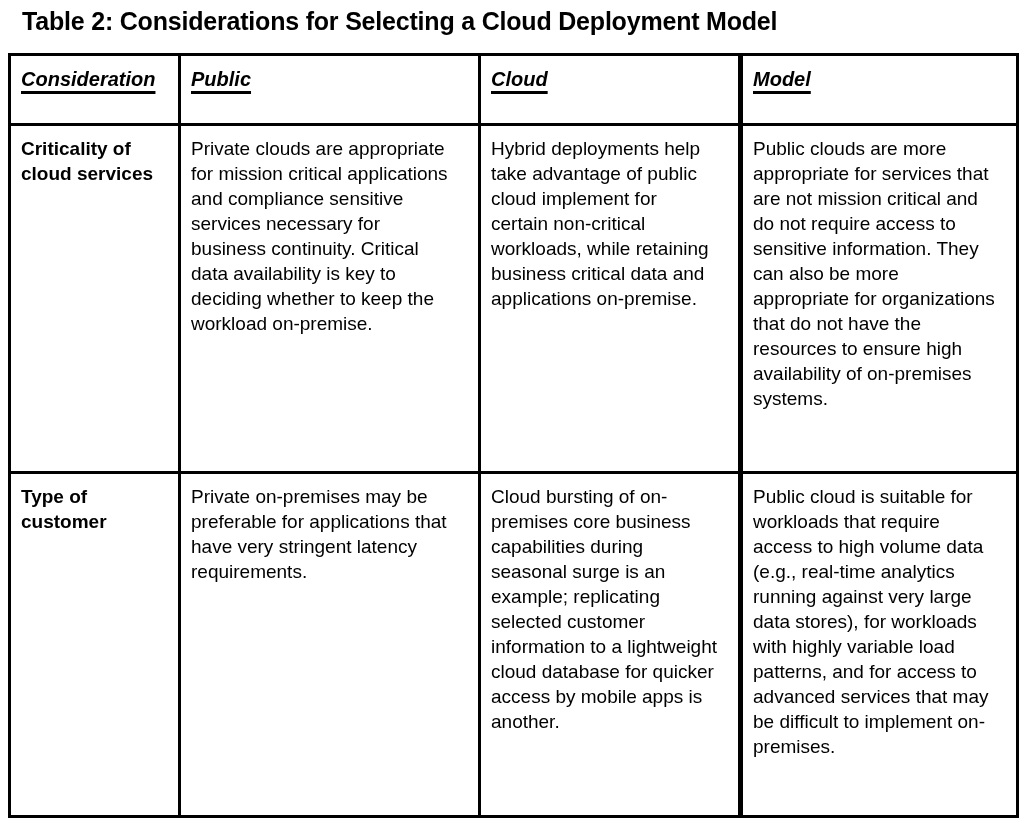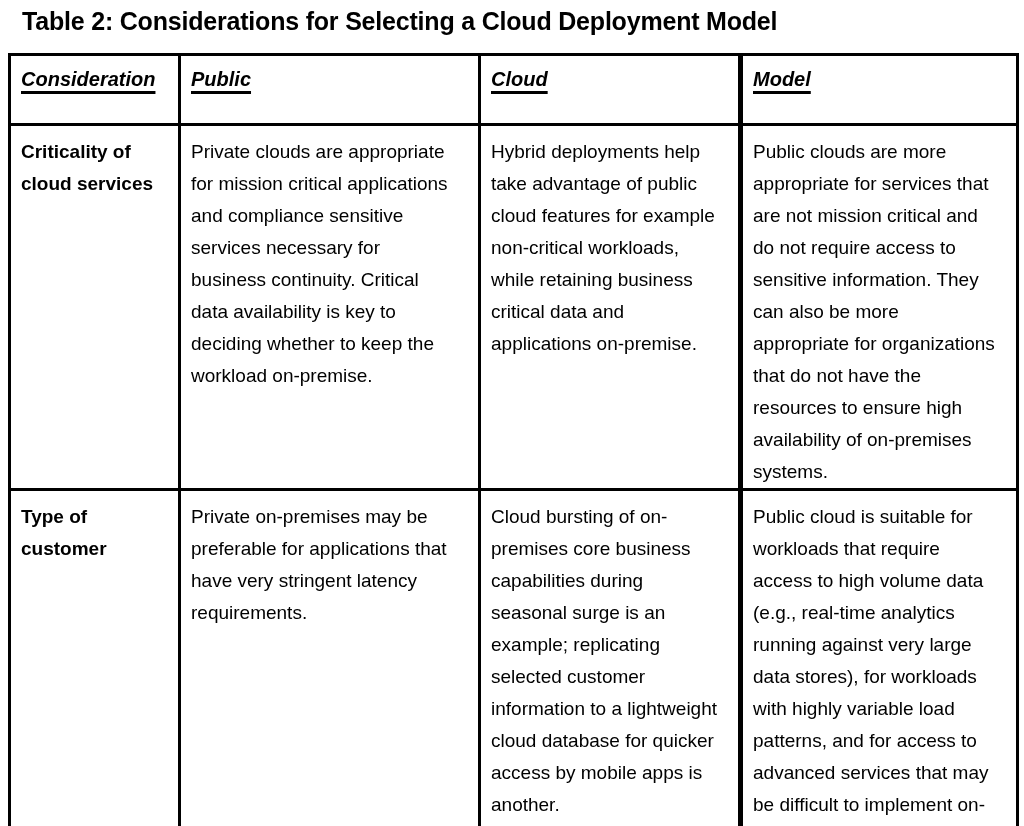--- a/index.html
+++ b/index.html
@@ -56,21 +56,21 @@
     white-space: nowrap;
     font-style: italic;
   }
   table.grid th .u {
     text-decoration: underline;
     text-decoration-thickness: 2.5px;
     text-underline-offset: 5px;
   }
   table.grid td {
     font-size: 19px;
-    line-height: 32px;
+    line-height: 25px;
     padding: 10px 20px 0 10px;
   }
   table.grid td.rowhead {
     font-weight: bold;
     padding-right: 24px;
   }
 </style>
 </head>
 <body>
 
@@ -98,21 +98,21 @@
         </th>
         <th class="col-public">
           <span class="u">Model</span>
         </th>
       </tr>
     </thead>
     <tbody>
       <tr class="body-row-0">
         <td class="rowhead">Criticality of cloud services</td>
         <td>Private clouds are appropriate for mission critical applications and compliance sensitive services necessary for business continuity. Critical data availability is key to deciding whether to keep the workload on-premise.</td>
-        <td>Hybrid deployments help take advantage of public cloud features for example non-critical workloads, while retaining business critical data and applications on-premise.</td>
+        <td>Hybrid deployments help take advantage of public cloud implement for certain non-critical workloads, while retaining business critical data and applications on-premise.</td>
         <td class="col-public">Public clouds are more appropriate for services that are not mission critical and do not require access to sensitive information. They can also be more appropriate for organizations that do not have the resources to ensure high availability of on-premises systems.</td>
       </tr>
       <tr class="body-row-1">
         <td class="rowhead">Type of customer</td>
         <td>Private on-premises may be preferable for applications that have very stringent latency requirements.</td>
         <td>Cloud bursting of on-premises core business capabilities during seasonal surge is an example; replicating selected customer information to a lightweight cloud database for quicker access by mobile apps is another.</td>
         <td class="col-public">Public cloud is suitable for workloads that require access to high volume data (e.g., real-time analytics running against very large data stores), for workloads with highly variable load patterns, and for access to advanced services that may be difficult to implement on-premises.</td>
       </tr>
     </tbody>
   </table>

